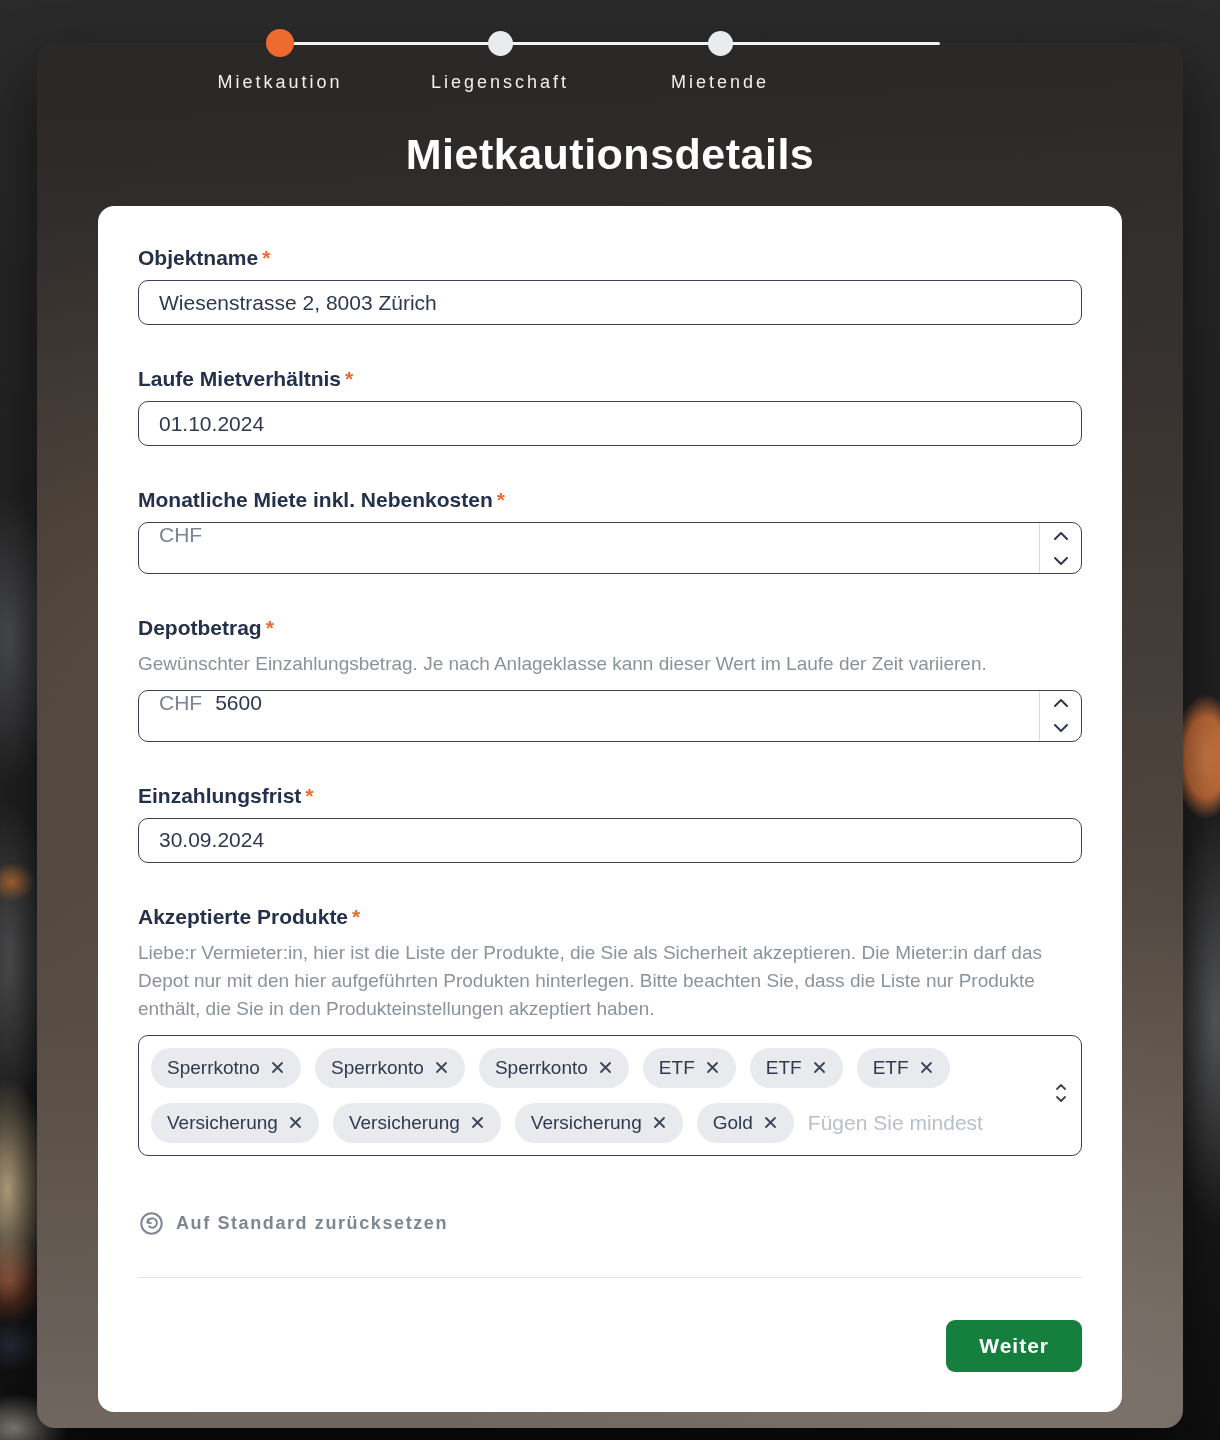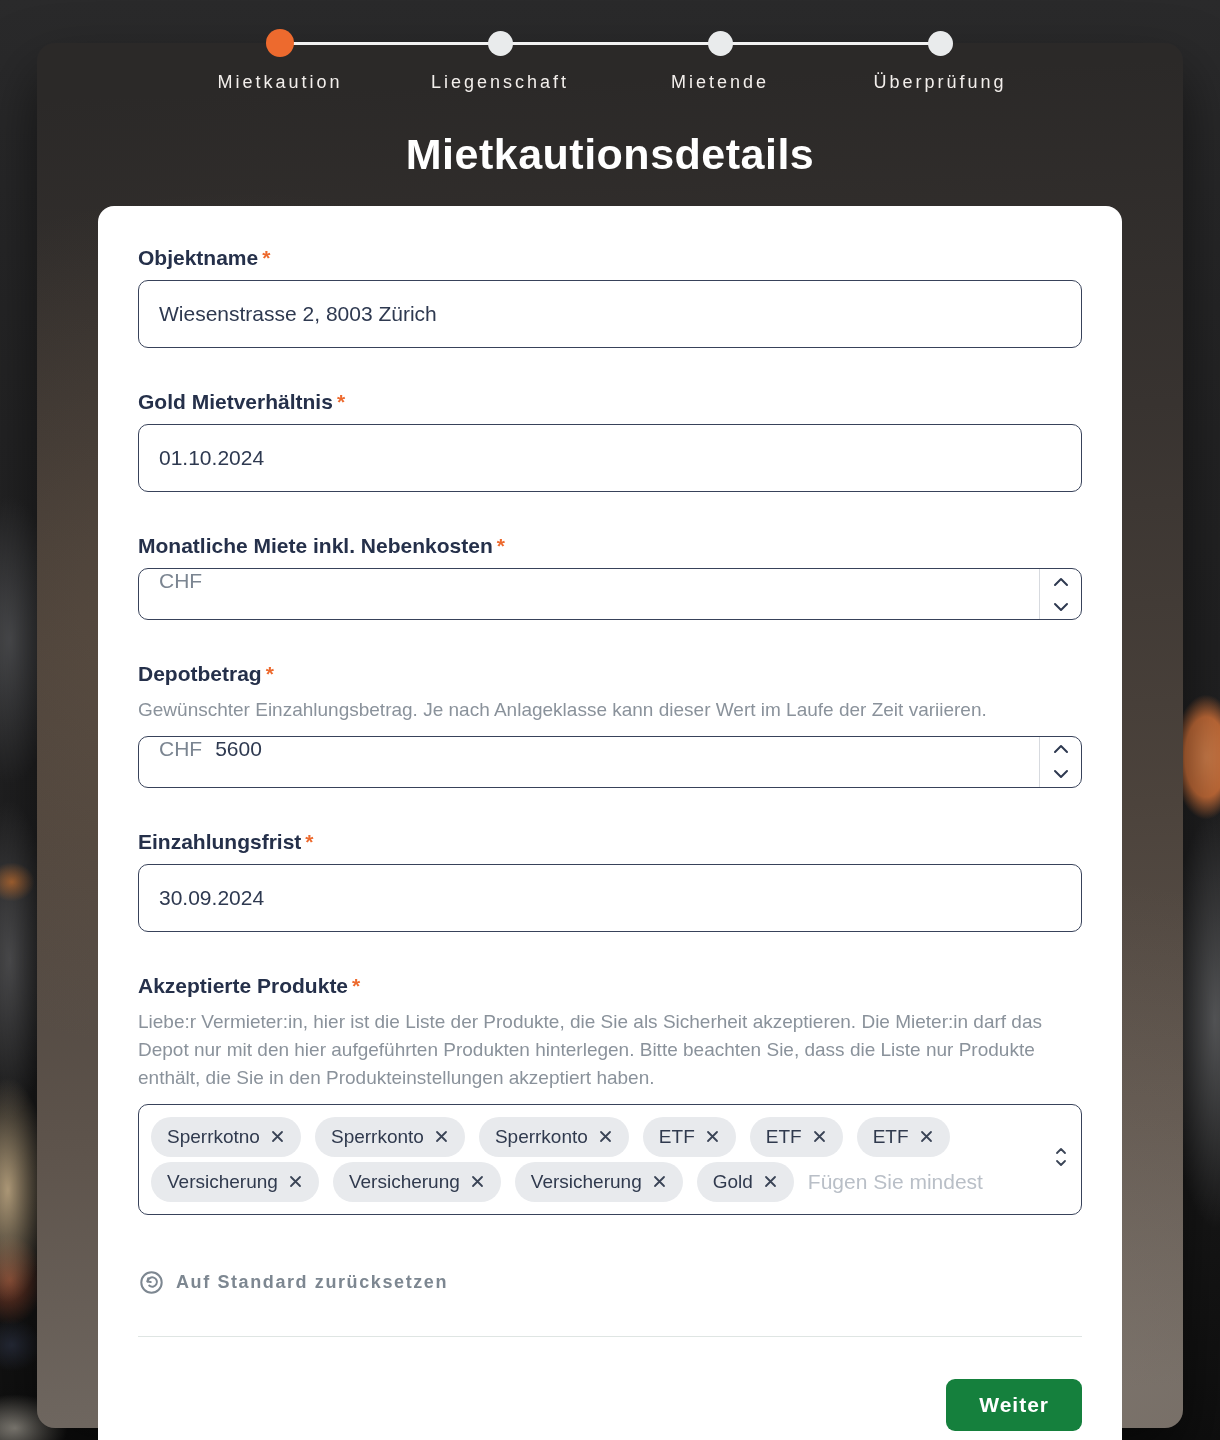--- a/index.html
+++ b/index.html
@@ -69,21 +69,21 @@
     background: #ffffff; border-radius: 16px;
     padding: 40px 40px 40px;
   }
 
   .field { margin-bottom: 42px; }
   .field-label { font-size: 21px; font-weight: bold; color: #25304a; margin-bottom: 10px; }
   .req { color: #ED6A2E; font-weight: bold; margin-left: 4px; }
   .field-desc { font-size: 19px; color: #8a929b; line-height: 1.47; margin-bottom: 12px; }
 
   .text-input {
-    width: 100%; height: 68px;
+    width: 100%; height: 45px;
     border: 1.5px solid #38425a; border-radius: 10px;
     padding: 0 20px; font-size: 21px; color: #2e3950;
     font-family: "Liberation Sans", sans-serif;
     background: #fff; outline: none;
   }
 
   
   .num-box {
     position: relative; display: flex; align-items: flex-start;
     height: 52px; border: 1.5px solid #38425a; border-radius: 10px;
@@ -99,21 +99,21 @@
     border-left: 1px solid #d7dadf;
     display: flex; flex-direction: column;
   }
   .spin-btn { flex: 1; display: flex; align-items: center; justify-content: center; cursor: pointer; background: none; border: none; }
 
   
   .chips-box {
     position: relative; min-height: 104px;
     border: 1.5px solid #38425a; border-radius: 10px;
     padding: 12px 44px 12px 12px; background: #fff;
-    display: flex; flex-wrap: wrap; gap: 5px 14px;
+    display: flex; flex-wrap: wrap; gap: 15px 14px;
   }
   .chip {
     display: inline-flex; align-items: center; gap: 10px;
     background: #e8eaed; border-radius: 999px;
     padding: 9px 16px; font-size: 19px; color: #303a4e;
     white-space: nowrap;
   }
   .chip-x { display: inline-flex; cursor: pointer; }
   .chips-box input {
     flex: 1; min-width: 170px; border: none; outline: none;
@@ -160,40 +160,34 @@
             <div class="step-dot"></div>
           </div>
         <div class="step-label">Liegenschaft</div>
       </div>
       <div class="step">
         <div class="step-dot-wrap">
             <div class="step-dot"></div>
           </div>
         <div class="step-label">Mietende</div>
       </div>
-      <div class="step">
-        <div class="step-dot-wrap">
-            <div class="step-dot"></div>
-          </div>
-        <div class="step-label">Überprüfung</div>
-      </div>
     </div>
   </div>
 
   <div class="page-title">Mietkautionsdetails</div>
 
   <div class="card">
 
     <div class="field">
       <div class="field-label"><span>Objektname</span><span class="req">*</span></div>
       <input class="text-input" type="text" value="Wiesenstrasse 2, 8003 Zürich" style="">
     </div>
 
     <div class="field">
-      <div class="field-label"><span>Gold Mietverhältnis</span><span class="req">*</span></div>
+      <div class="field-label"><span>Laufe Mietverhältnis</span><span class="req">*</span></div>
       <input class="text-input" type="text" value="01.10.2024" style="">
     </div>
 
     <div class="field">
       <div class="field-label"><span>Monatliche Miete inkl. Nebenkosten</span><span class="req">*</span></div>
       <div class="num-box">
         <span class="currency">CHF</span>
         <div class="spinner">
           <button class="spin-btn">
             <svg width="16" height="10" viewBox="0 0 16 10">

